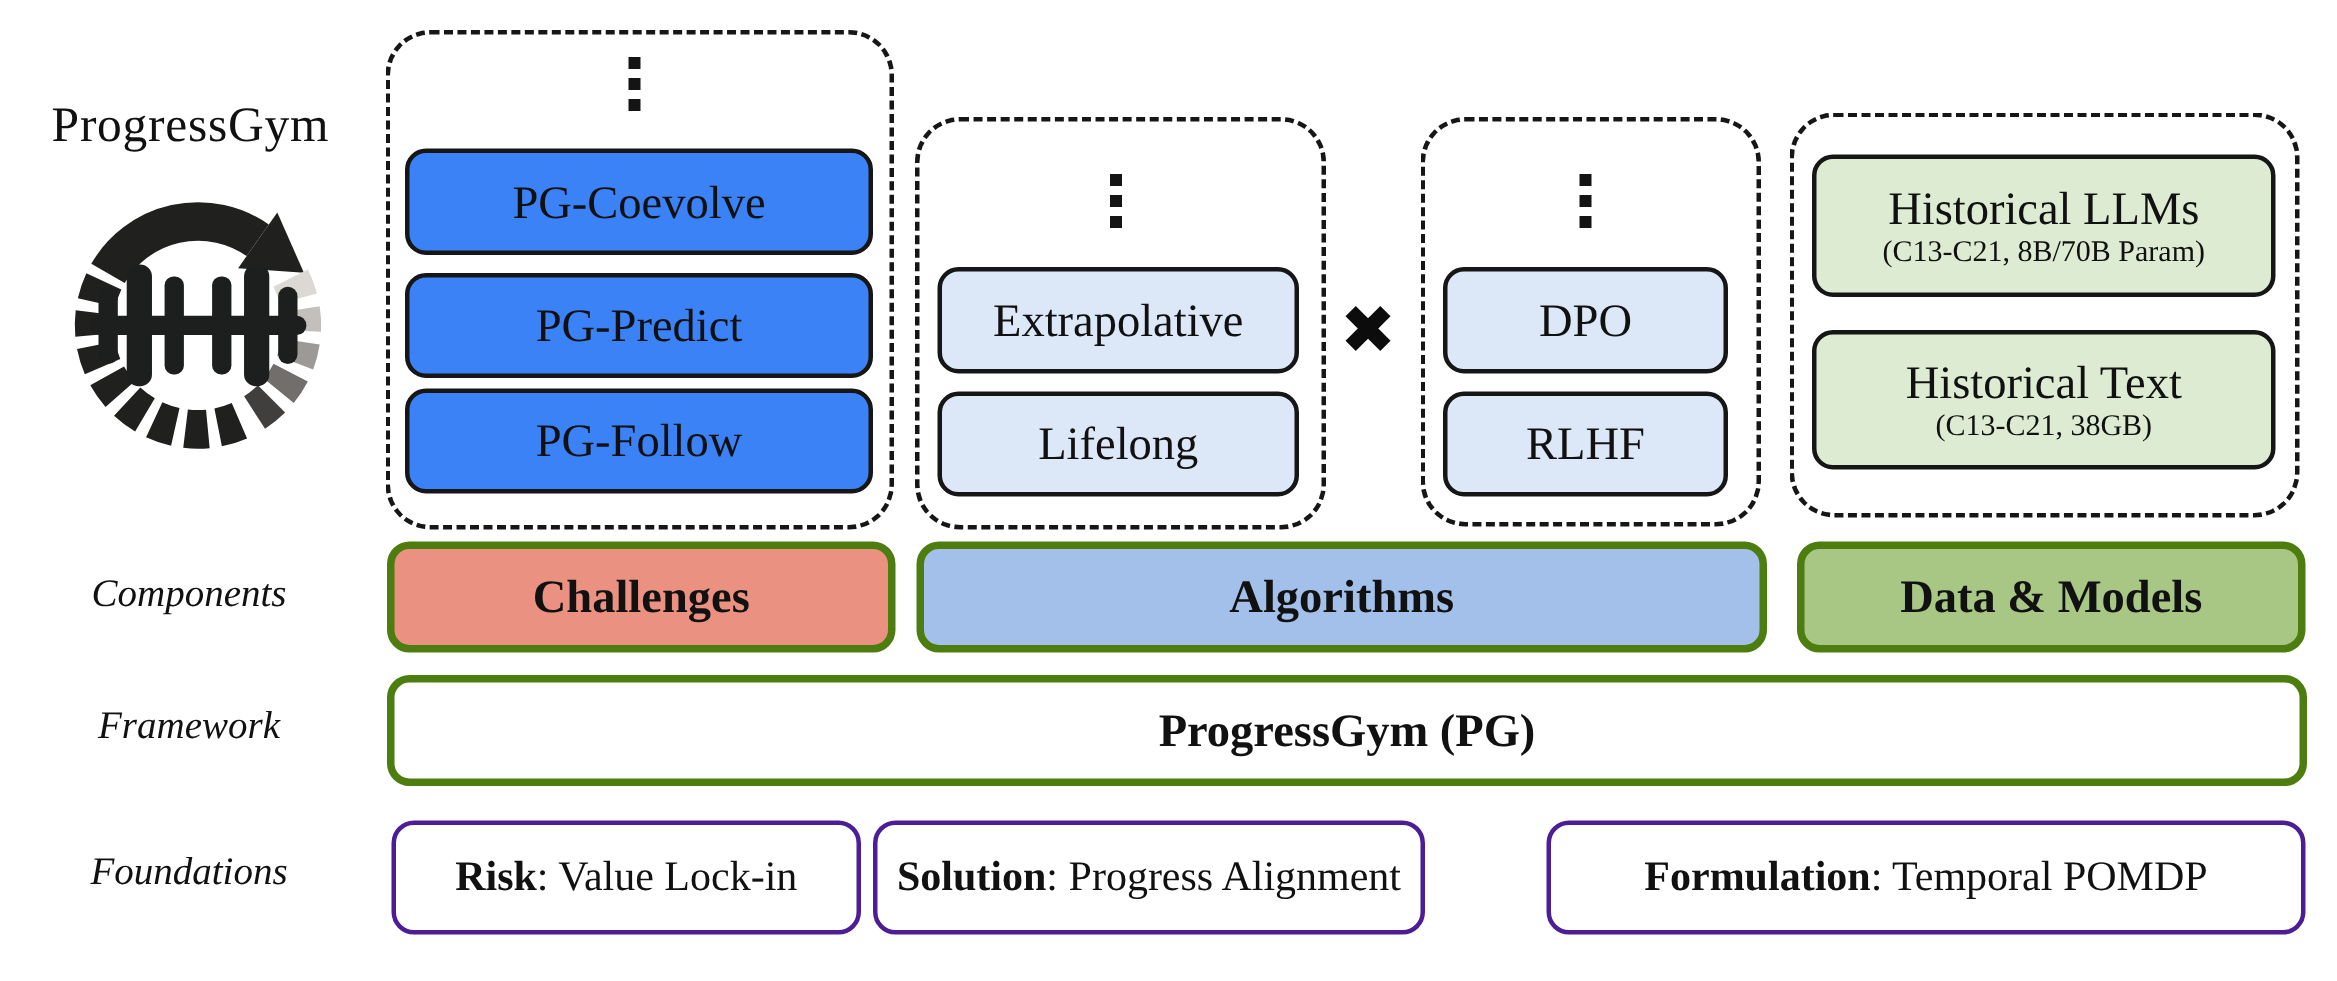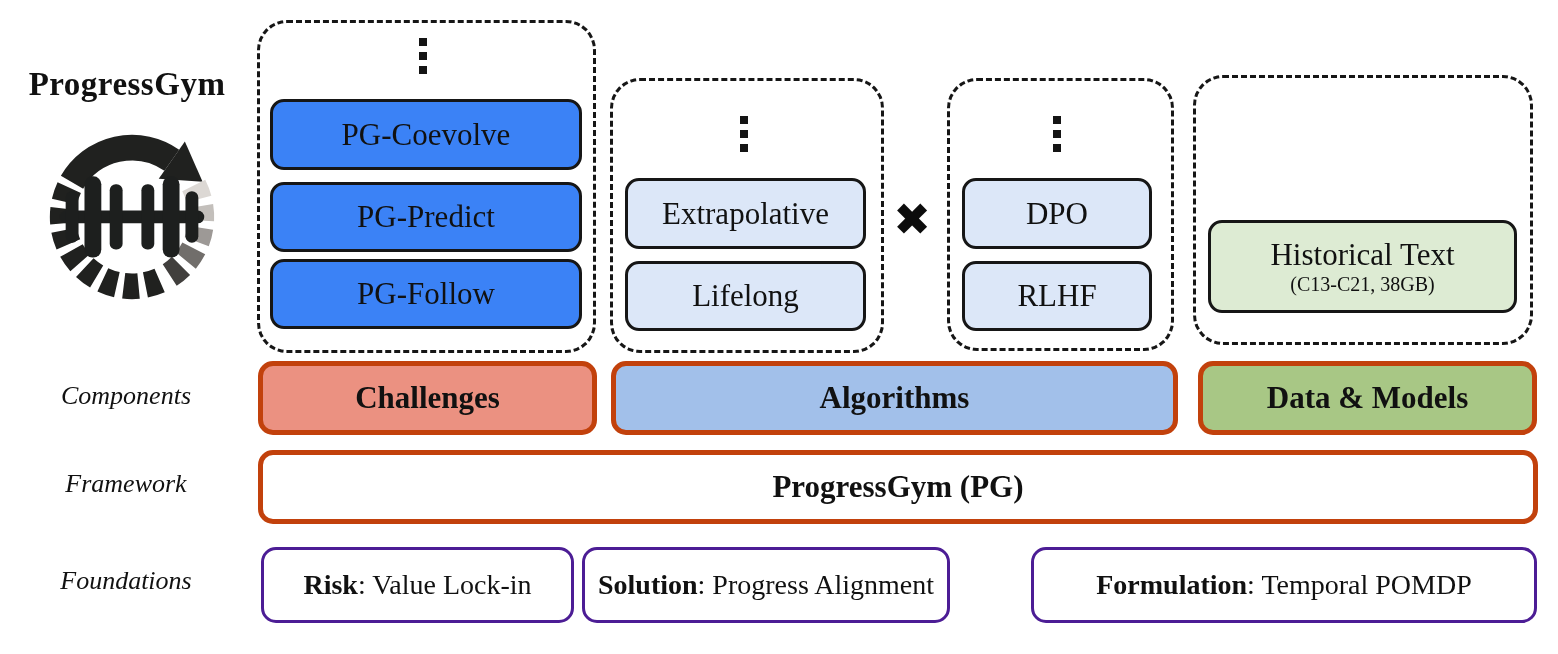--- a/index.html
+++ b/index.html
@@ -3,42 +3,42 @@
 <meta charset="utf-8">
 <style>
   html,body{margin:0;padding:0;background:#ffffff;}
   .stage{
     position:relative;width:1558px;height:654px;background:#ffffff;
     font-family:"Liberation Serif","DejaVu Serif",serif;color:#111;
     overflow:hidden;
   }
   .page-title{
     position:absolute;left:8px;top:66px;width:238px;text-align:center;
-    font-weight:bold;font-size:33px;letter-spacing:0.5px;
+    font-weight:normal;font-size:33px;letter-spacing:0.5px;
   }
   .logo{position:absolute;left:33px;top:104px;width:198px;height:212px;}
   .rowlabel{
     position:absolute;left:0;width:252px;text-align:center;
     font-style:italic;font-size:26px;
   }
   .dashed{
     position:absolute;border:3px dashed #161616;border-radius:30px;
     background:transparent;
   }
   .pill{
     position:absolute;border:3px solid #161616;border-radius:14px;
     display:flex;align-items:center;justify-content:center;
     font-size:31px;text-align:center;box-sizing:border-box;
   }
   .pill.pink{background:#3b82f6;}
   .pill.blue{background:#dce7f8;}
   .pill.green{background:#ddebd3;flex-direction:column;line-height:1.12;}
   .pill.green .sub{font-size:20px;}
   .band{
-    position:absolute;border:5px solid #c2410c;border-radius:15px;
+    position:absolute;border:5px solid #4d7c0f;border-radius:15px;
     display:flex;align-items:center;justify-content:center;
     font-weight:bold;font-size:31px;box-sizing:border-box;background:#fff;
   }
   .band.red{background:#eb9181;}
   .band.blu{background:#a2c0ea;}
   .band.grn{background:#a8c785;}
   .found{
     position:absolute;border:3px solid #4c1d95;border-radius:15px;
     display:flex;align-items:center;justify-content:center;
     font-size:28px;background:#fff;box-sizing:border-box;white-space:pre;
@@ -114,20 +114,24 @@
   <div class="dashed" style="left:947px;top:78px;width:221px;height:267px"></div>
   <div class="vdots" style="left:1047px;top:116px">
       <i></i>
       <i></i>
       <i></i>
     </div>
   <div class="pill blue" style="left:962px;top:178px;width:190px;height:71px">DPO</div>
   <div class="pill blue" style="left:962px;top:261px;width:190px;height:70px">RLHF</div>
 
   <div class="dashed" style="left:1193px;top:75px;width:334px;height:264px"></div>
+  <div class="pill green" style="left:1208px;top:103px;width:309px;height:95px">
+    <span>Historical LLMs</span>
+    <span class="sub">(C13-C21, 8B/70B Param)</span>
+  </div>
   <div class="pill green" style="left:1208px;top:220px;width:309px;height:93px">
     <span>Historical Text</span>
     <span class="sub">(C13-C21, 38GB)</span>
   </div>
 
   <div class="band red" style="left:258px;top:361px;width:339px;height:74px">Challenges</div>
   <div class="band blu" style="left:611px;top:361px;width:567px;height:74px">Algorithms</div>
   <div class="band grn" style="left:1198px;top:361px;width:339px;height:74px">Data &amp; Models</div>
 
   <div class="band" style="left:258px;top:450px;width:1280px;height:74px">ProgressGym (PG)</div>

